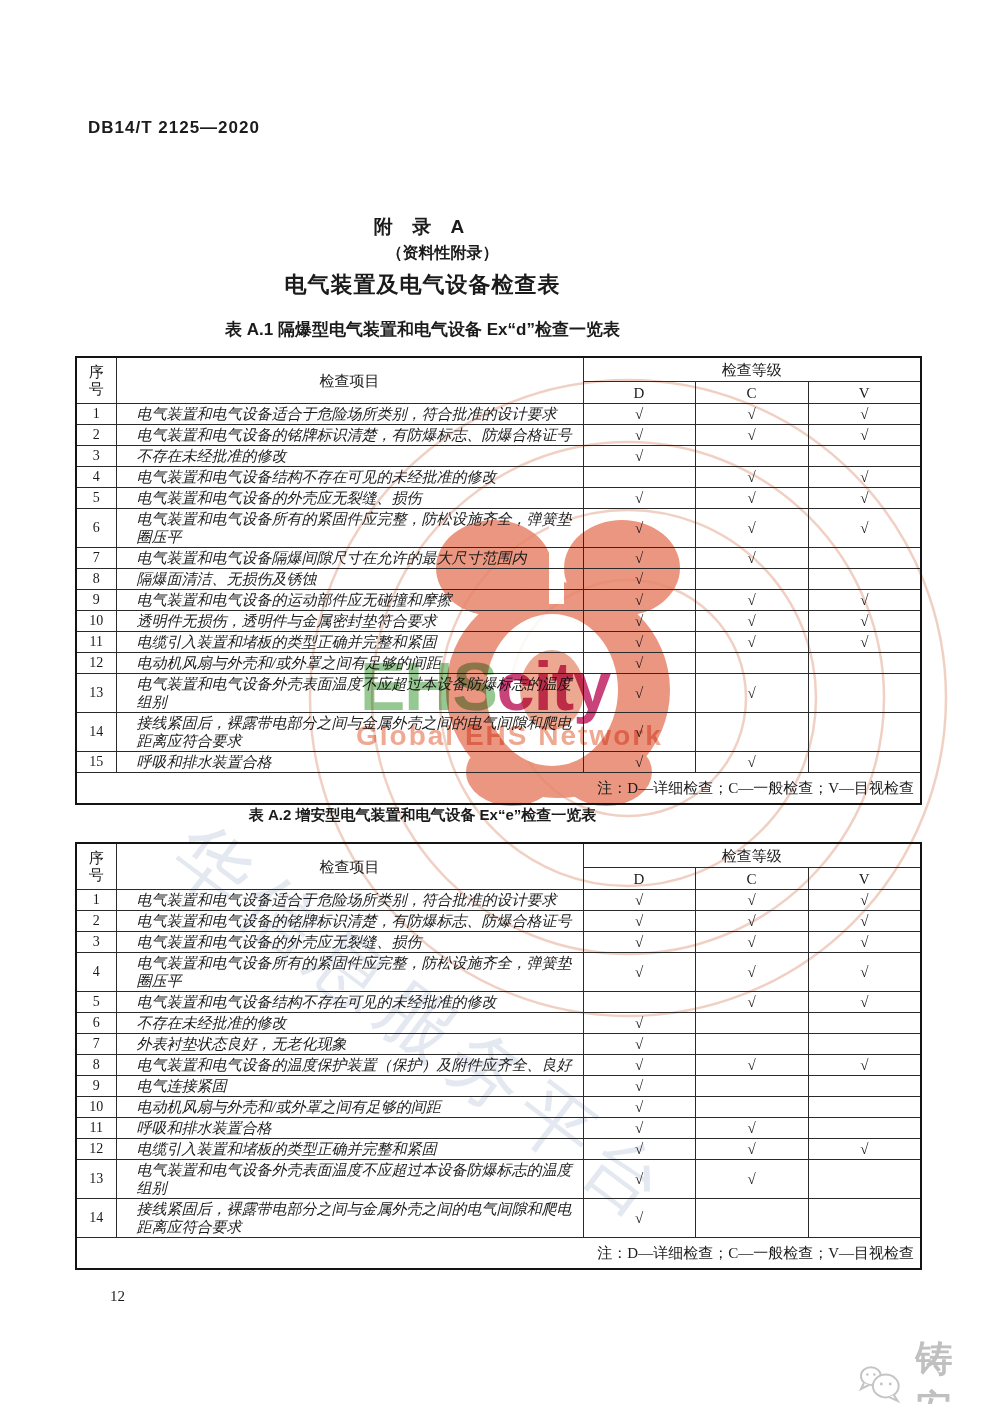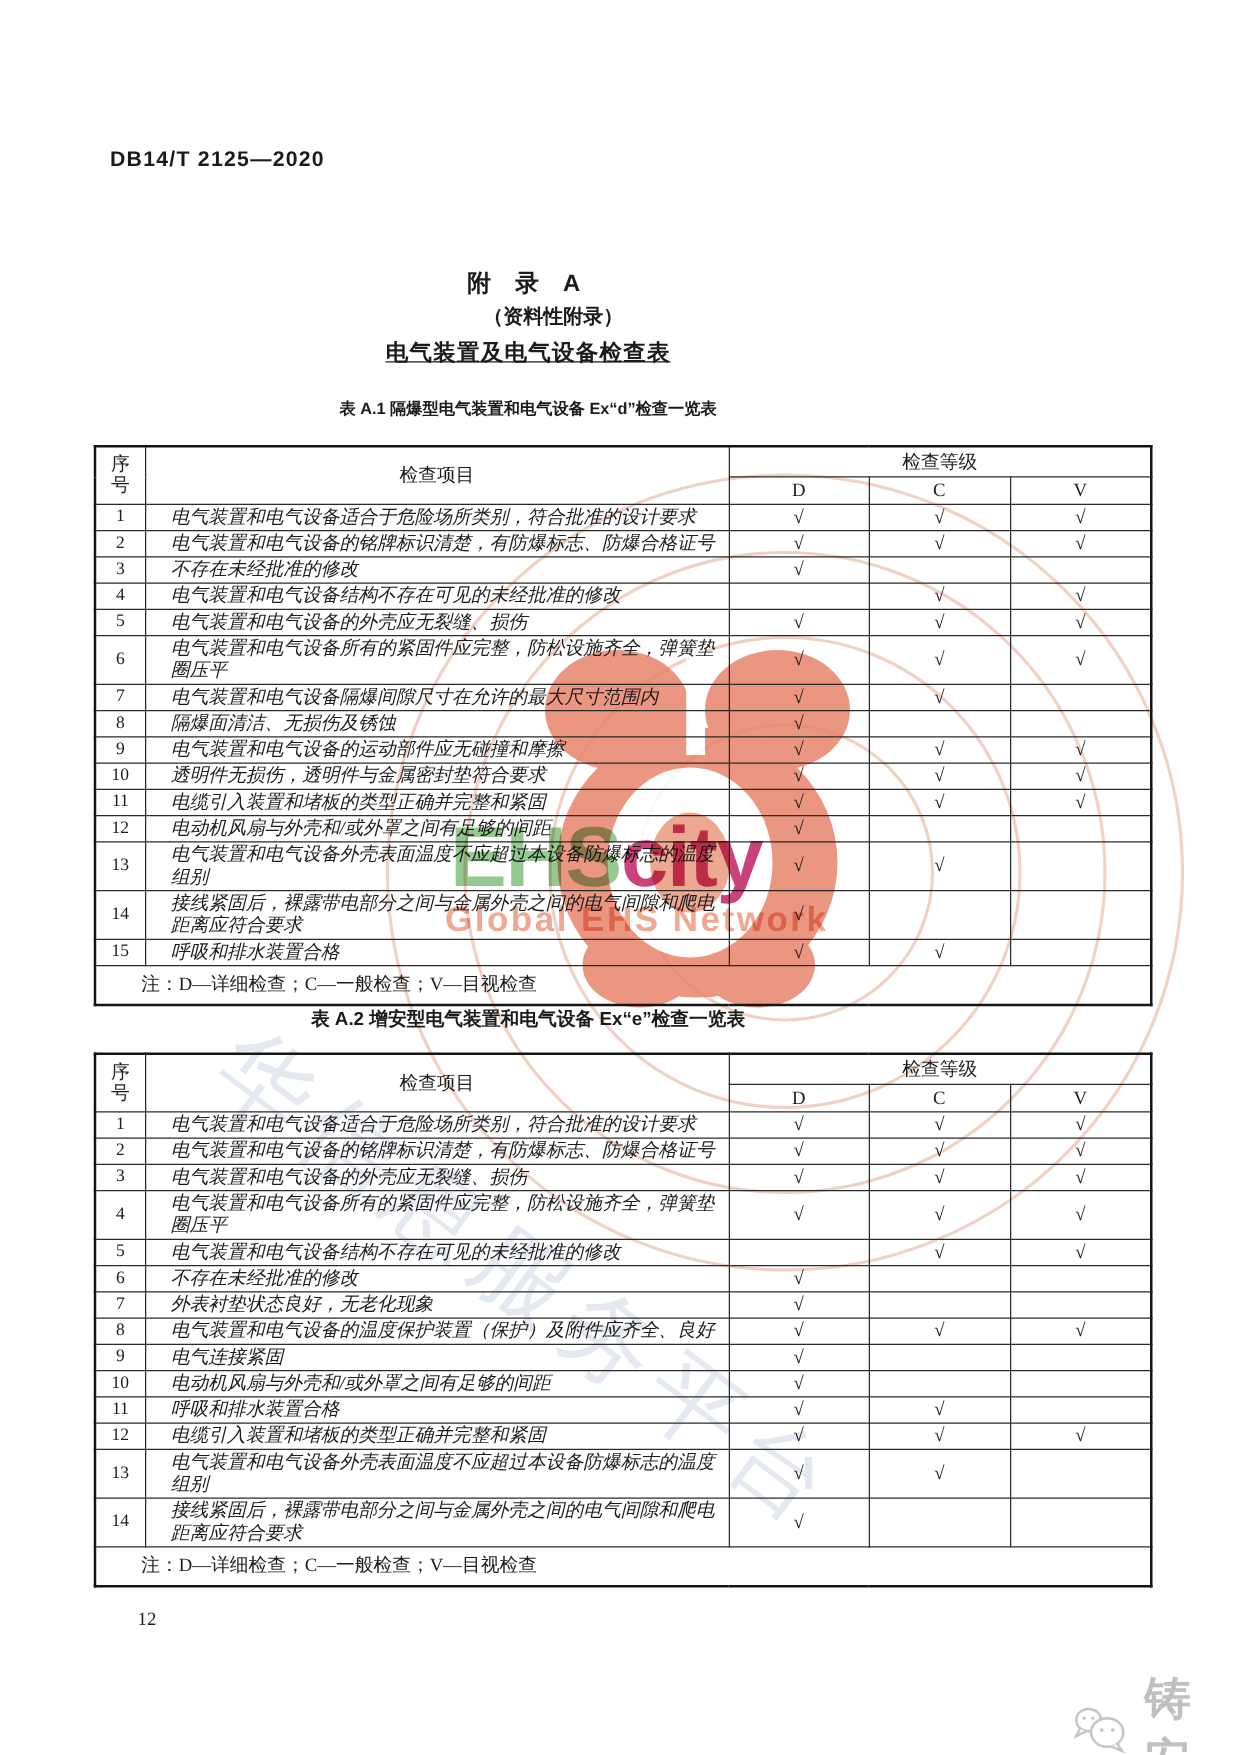--- a/index.html
+++ b/index.html
@@ -9,37 +9,37 @@
     font-family:"Liberation Serif","DejaVu Serif",serif;color:#1b1b1b;
   }
   .hei{font-family:"Liberation Sans","DejaVu Sans",sans-serif;font-weight:bold;}
   .abs{position:absolute;}
   .centered{left:0;width:845px;text-align:center;}
 
   .doc-num{left:88px;top:118px;font-family:"Liberation Sans","DejaVu Sans",sans-serif;
     font-weight:600;font-size:17px;letter-spacing:1px;z-index:4;}
   .t1{top:214px;font-size:19px;letter-spacing:7px;z-index:4;}
   .t2{top:243px;font-size:16px;z-index:4;margin-left:20px;}
-  .t3{top:270px;font-size:18px;letter-spacing:1px;z-index:4;text-decoration:underline;}
-  .cap1{top:318px;font-size:13px;z-index:4;}
+  .t3{top:270px;font-size:22px;letter-spacing:1px;z-index:4;}
+  .cap1{top:318px;font-size:17px;z-index:4;}
   .cap2{top:806px;font-size:15px;z-index:4;}
 
   .tbl-wrap{z-index:2;}
   .tbl-wrap.one{left:75px;top:356px;}
   .tbl-wrap.two{left:75px;top:842px;}
   table{border-collapse:collapse;table-layout:fixed;width:845px;
     border:2px solid #141414;background:transparent;}
   th,td{border:1px solid #2a2a2a;font-weight:normal;background:transparent;
     font-size:15px;line-height:18px;vertical-align:middle;}
   th{text-align:center;padding:1px 0;}
   th.seq{word-break:break-all;padding:1px 11px;line-height:17px;font-size:15px;}
   td.seq{text-align:center;font-size:14px;height:19px;padding:0;}
   td.item{text-align:left;padding:1px 6px 1px 20px;font-style:italic;}
   td.chk{text-align:center;font-size:15px;}
-  td.note{text-align:left;padding:3px 6px 3px 36px;line-height:24px;font-size:15px;}
+  td.note{text-align:right;padding:3px 6px 3px 36px;line-height:24px;font-size:15px;}
   .lvl-row th{height:19px;}
   .grp-row th{height:21px;}
 
   .pagenum{left:110px;top:1288px;font-size:15px;z-index:4;}
 
   
   .stamp{left:0;top:0;z-index:1;}
   .ehs-brand{left:360px;top:652px;z-index:3;mix-blend-mode:multiply;opacity:.82;
     font-family:"Liberation Sans","DejaVu Sans",sans-serif;font-weight:bold;
     font-size:68px;line-height:68px;letter-spacing:-1px;white-space:nowrap;}

